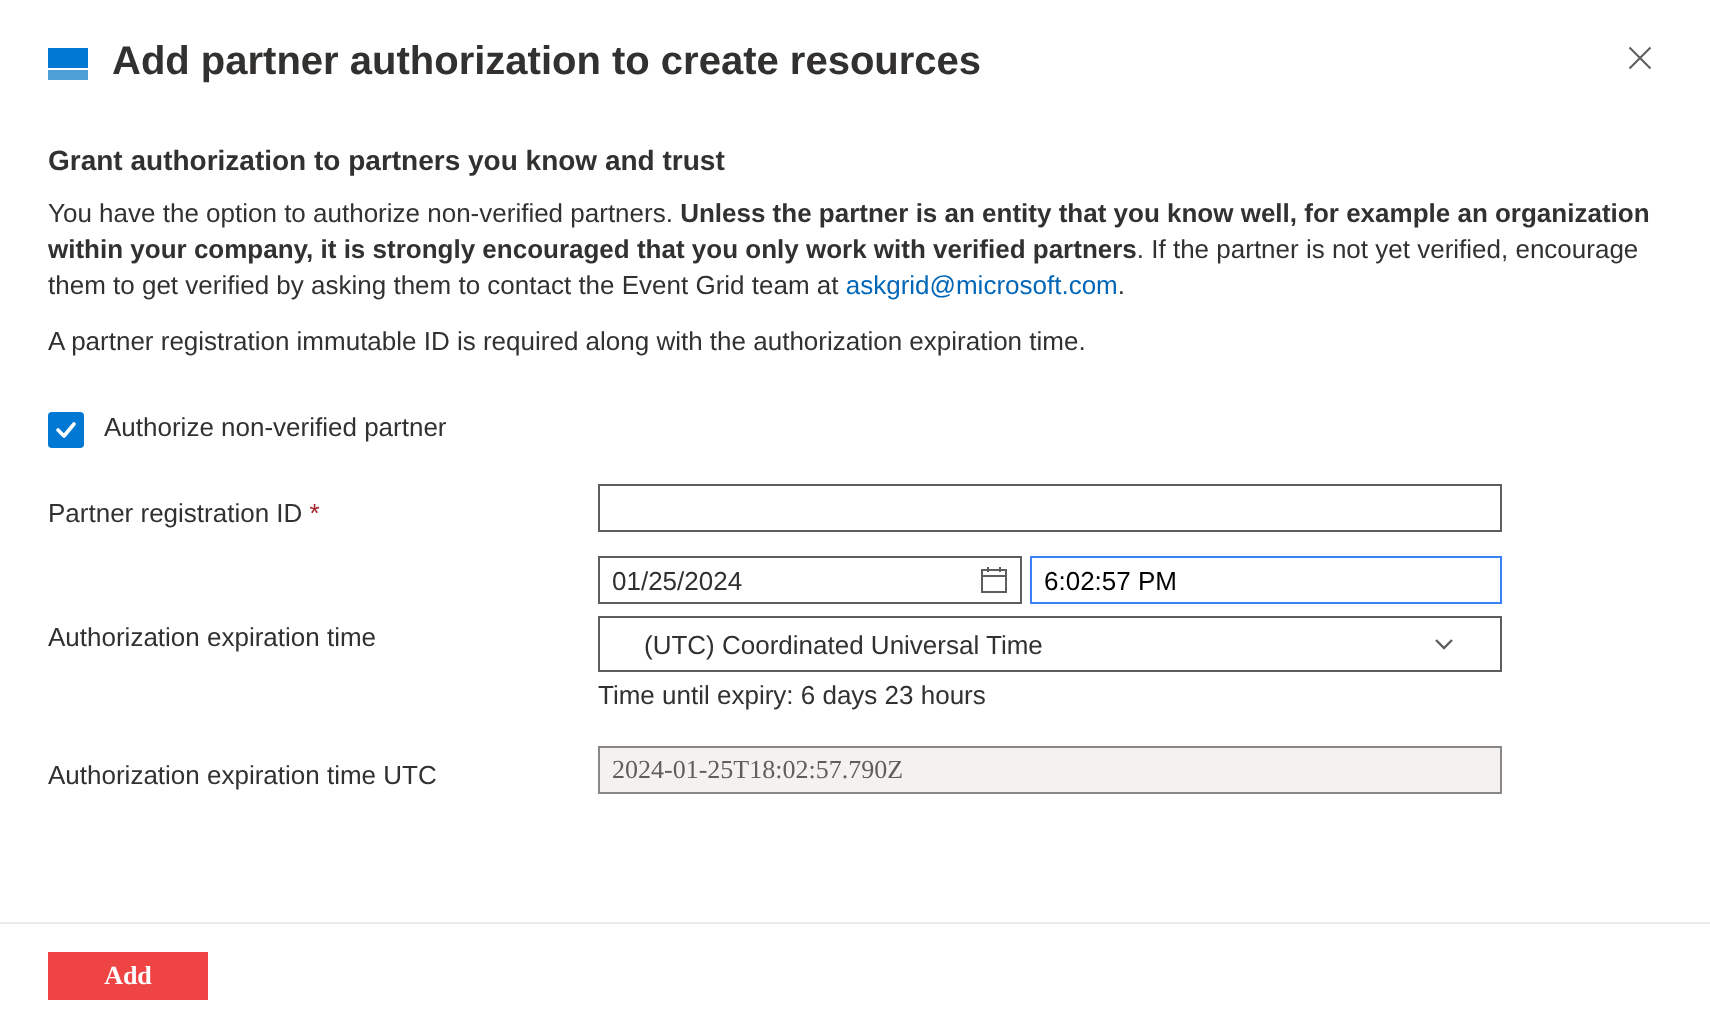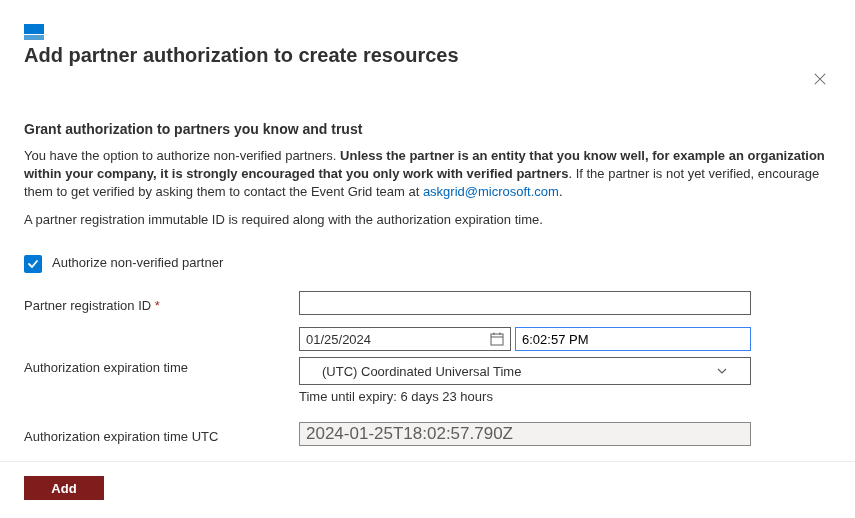--- a/index.html
+++ b/index.html
@@ -13,21 +13,20 @@
       color: #323130;
       background: #ffffff;
       width: 855px;
       height: 518px;
       position: relative;
       padding: 18px 24px;
     }
     .header-row {
       display: flex;
       align-items: flex-start;
-      flex-direction: column;
     }
     .header-icon {
       width: 20px;
       height: 20px;
       margin-right: 12px;
       margin-top: 4px;
       flex-shrink: 0;
     }
     .header-text {
       flex: 1;
@@ -104,22 +103,22 @@
       color: #a4262c;
     }
     .form-controls {
       flex: 0 0 452px;
     }
     .text-input {
       width: 100%;
       height: 24px;
       border: 1px solid #605e5c;
       padding: 0 6px;
-      font-family: Liberation Sans, sans-serif;
-      font-size: 17px;
+      font-family: Liberation Serif, serif;
+      font-size: 13px;
       outline: none;
     }
     .text-input.readonly {
       background: #f3f2f1;
       border: 1px solid #8a8886;
       color: #605e5c;
     }
     .date-time-row {
       display: flex;
       gap: 4px;
@@ -172,27 +171,27 @@
       margin-top: 4px;
       font-size: 13px;
       color: #323130;
     }
     .footer {
       position: absolute;
       left: 24px;
       bottom: 18px;
     }
     .primary-btn {
-      background: #7f1d1d;
+      background: #ef4444;
       color: #ffffff;
       border: none;
       height: 24px;
       min-width: 80px;
       padding: 0 4px;
-      font-family: Liberation Sans, sans-serif;
+      font-family: Liberation Serif, serif;
       font-size: 13px;
       font-weight: 600;
       cursor: pointer;
     }
     .hr-line {
       position: absolute;
       left: 0;
       right: 0;
       bottom: 56px;
       border: none;

